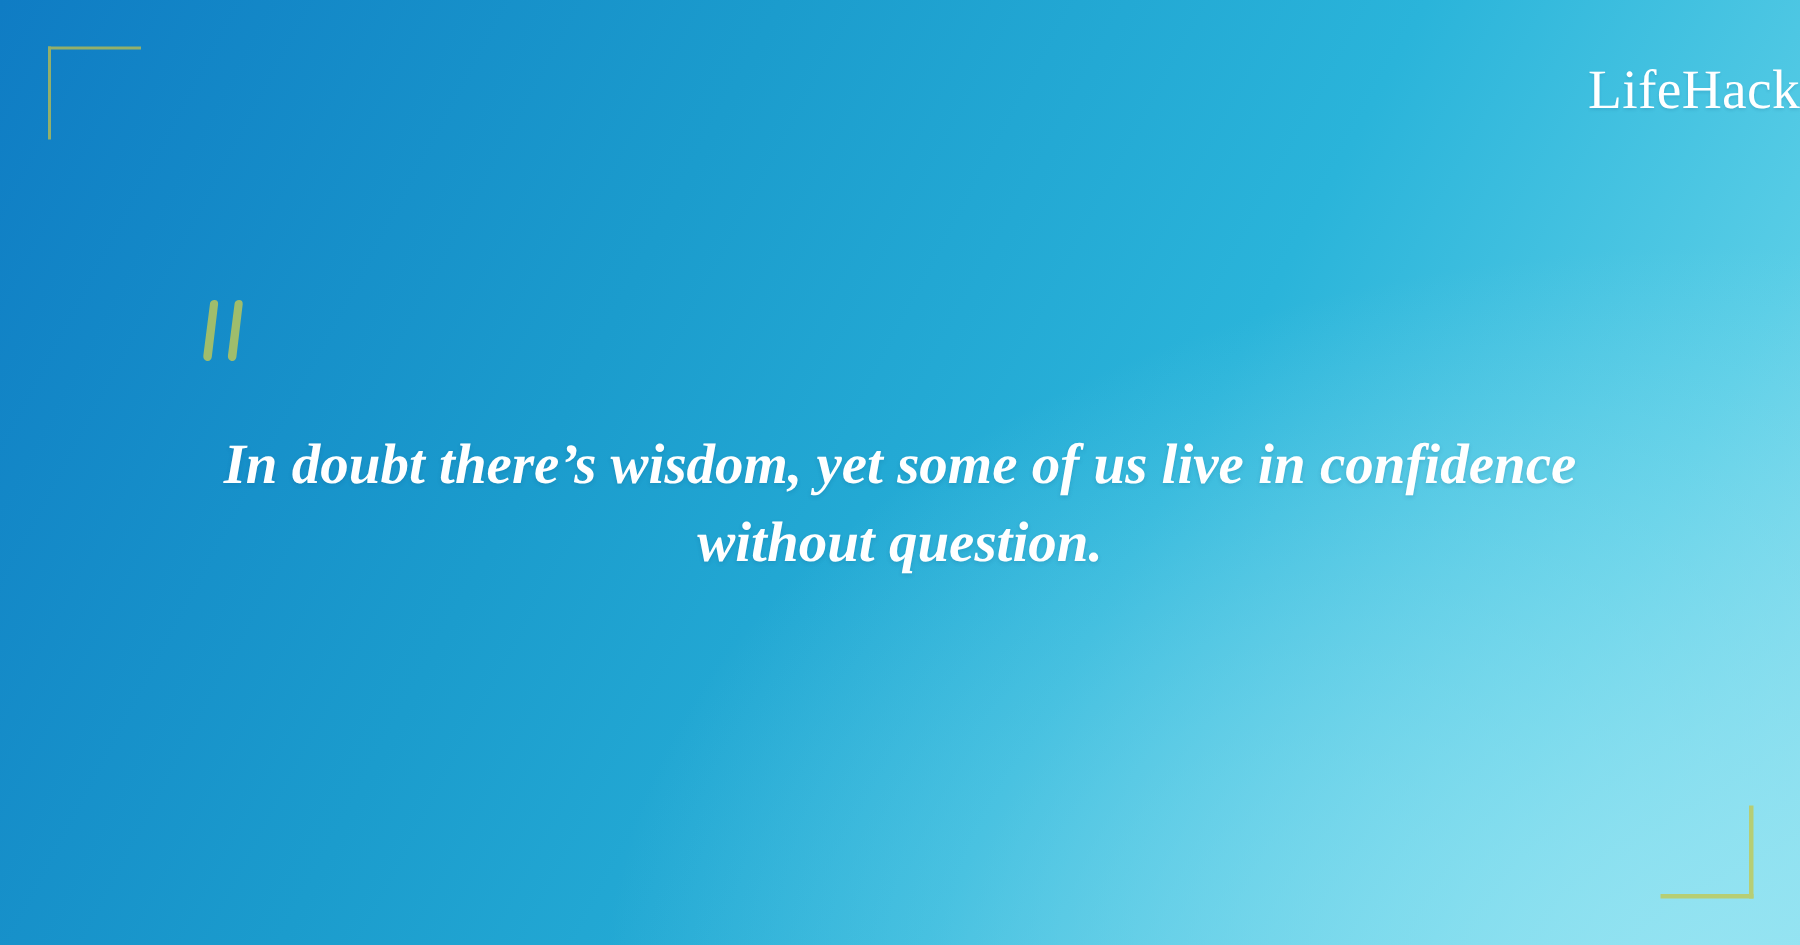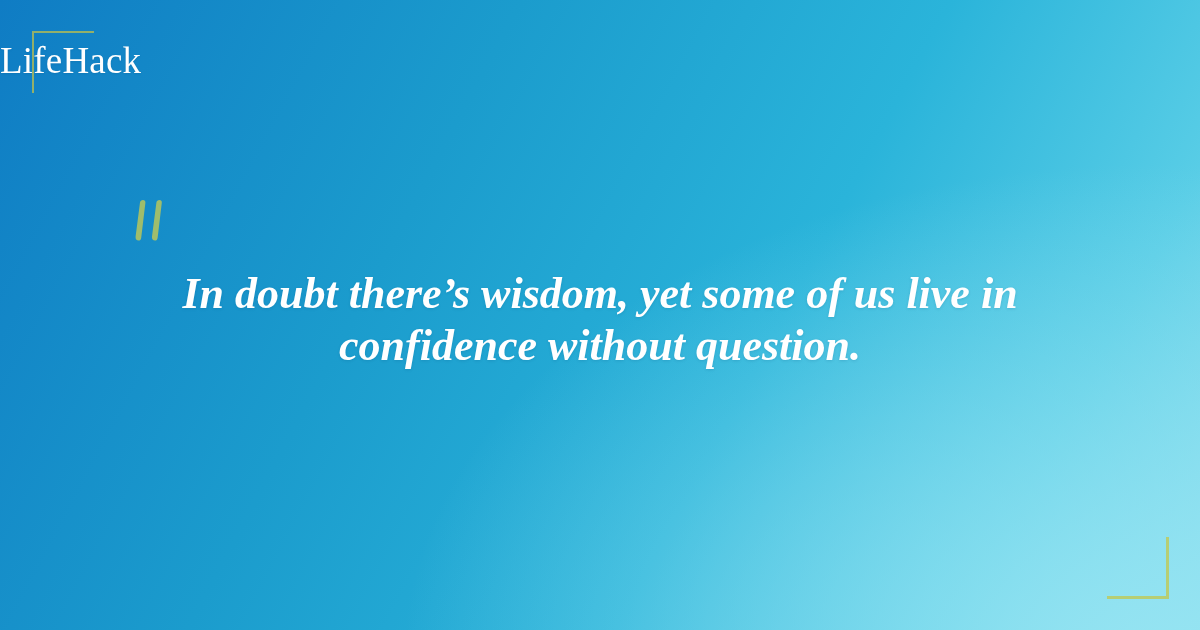--- a/index.html
+++ b/index.html
@@ -19,21 +19,21 @@
       linear-gradient(118deg, #0f7cc4 0%, #1b9ccd 34%, #2ab4da 62%, #58cde6 84%, #8adeee 100%);
     font-family: "Liberation Sans", sans-serif;
   }
 
   
   .logo {
     position: absolute;
     top: 40px;
     left: 0;
     width: 1200px;
-    text-align: left;
+    text-align: right;
     font-family: "Liberation Serif", serif;
     font-size: 37px;
     line-height: 42px;
     letter-spacing: 0.2px;
     color: #ffffff;
     text-shadow: 0 1px 2px rgba(0,60,100,0.13);
     white-space: nowrap;
   }
 
   
@@ -68,26 +68,26 @@
   .quote-mark svg { display: block; }
 
   
   .quote-wrap {
     position: absolute;
     left: 100px;
     top: 268px;
     width: 1000px;
   }
   .quote-text {
-    margin: 0;
+    margin: 16px;
     text-align: center;
     font-family: "Liberation Serif", serif;
     font-style: italic;
     font-weight: bold;
-    font-size: 44px;
+    font-size: 38px;
     line-height: 52px;
     color: #ffffff;
     text-shadow: 0 1px 3px rgba(0,70,110,0.16);
   }
 </style>
 </head>
 <body>
 
 <div class="card">
 

